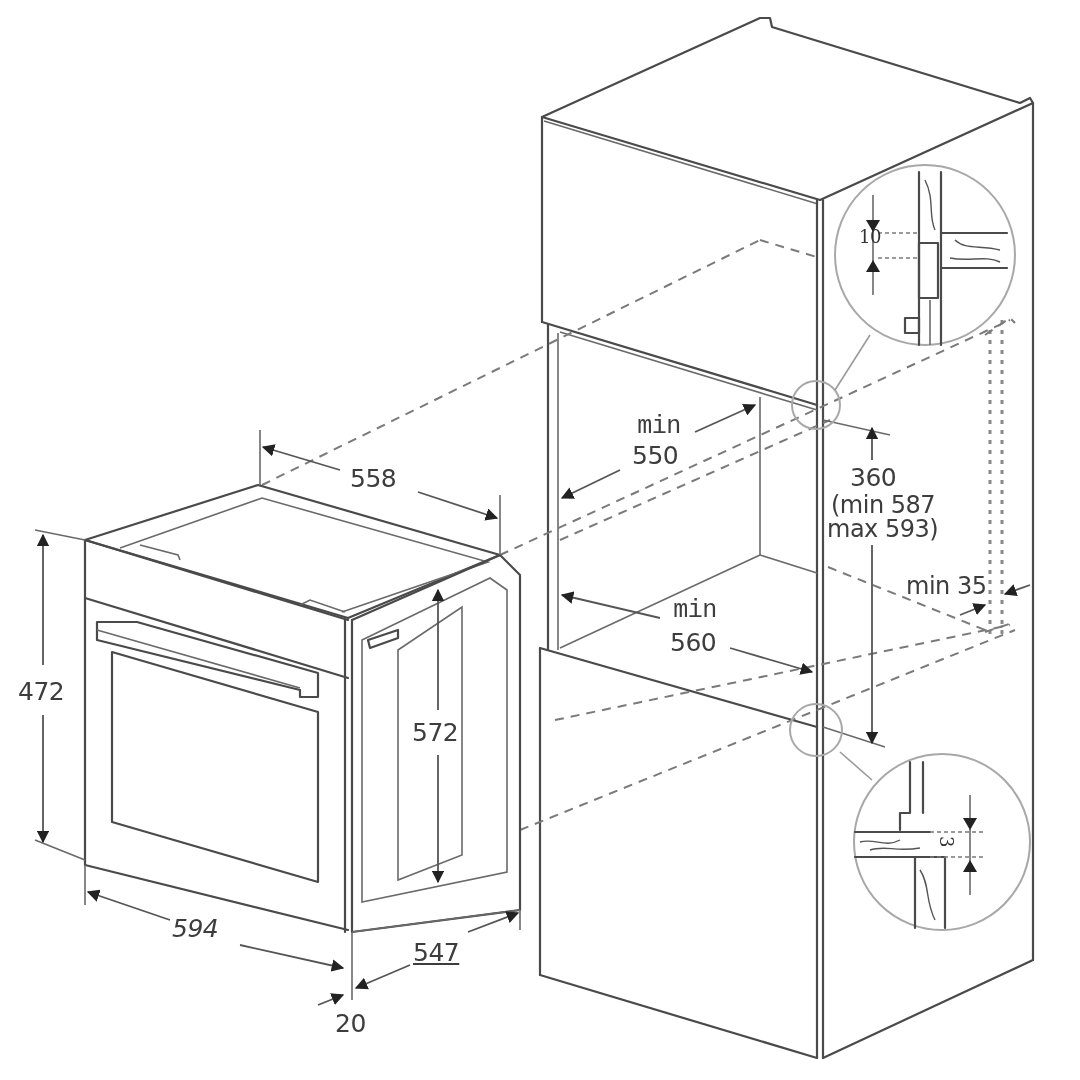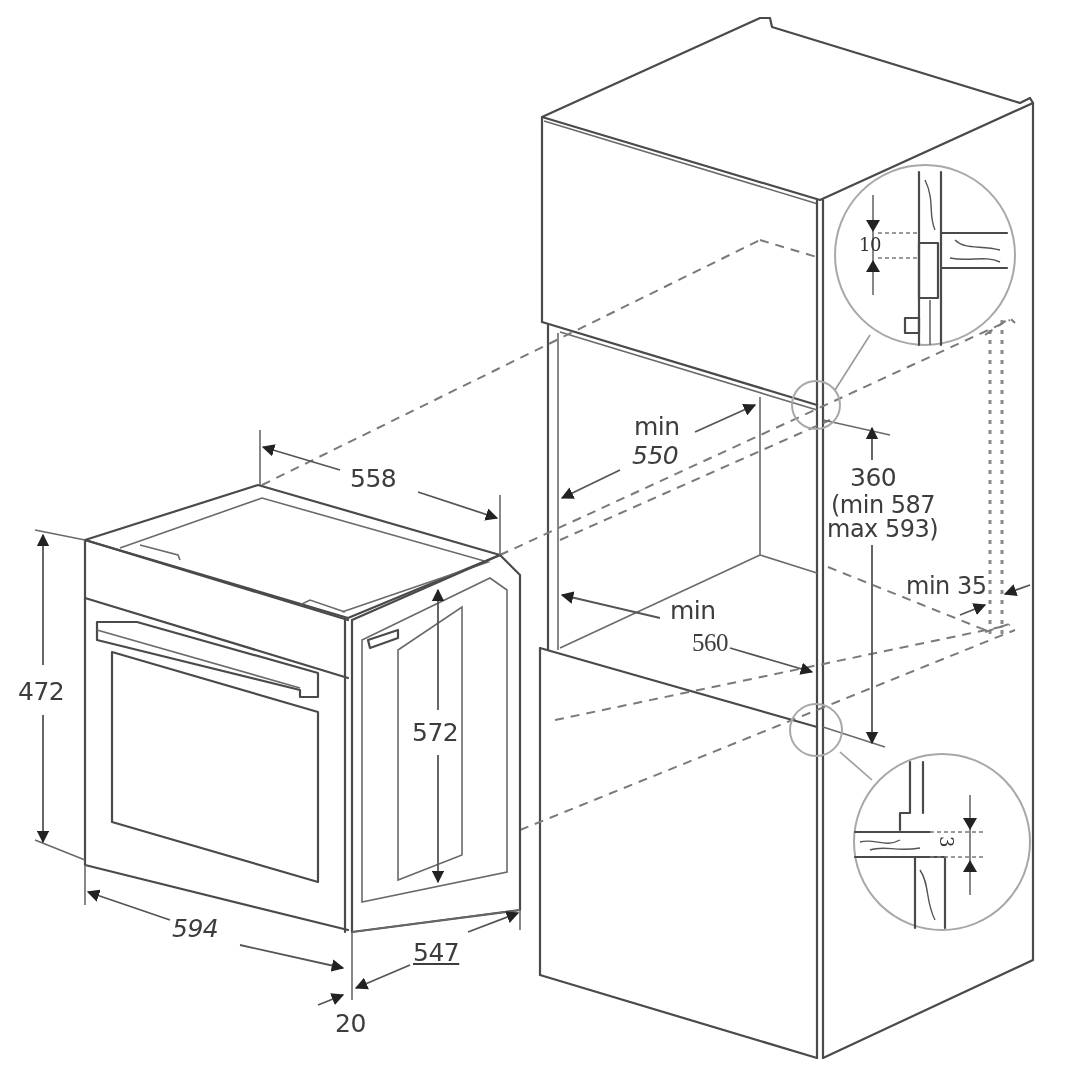--- a/index.html
+++ b/index.html
@@ -19,21 +19,21 @@
       position: absolute;
       font-family: "DejaVu Sans", sans-serif;
       color: #3d3d3d;
       font-size: 25px;
       line-height: 1;
       white-space: nowrap;
       letter-spacing: -0.5px;
     }
     .label.sm { font-size: 24px; }
     .label.serif { font-family: "DejaVu Serif", serif; font-size: 18px; color: #333; }
-    .label.center { text-align: left; }
+    .label.center { text-align: center; font-family: Liberation Mono, monospace; }
   </style>
 </head>
 <body>
 
 <div class="canvas">
   <svg width="1080" height="1080" viewBox="0 0 1080 1080">
     <defs>
       <marker id="ah" viewBox="0 0 10 10" refX="9" refY="5" markerWidth="7" markerHeight="7" orient="auto-start-reverse">
         <path d="M0,0 L10,5 L0,10 z" class="arrow"></path>
       </marker>
@@ -190,24 +190,24 @@
   </svg>
 
   <div class="label" style="left:18px; top:679px;">472</div>
   <div class="label" style="left:172px; top:916px;font-style:italic;">594</div>
   <div class="label" style="left:350px; top:466px;">558</div>
   <div class="label" style="left:412px; top:720px;">572</div>
   <div class="label" style="left:413px; top:940px;text-decoration:underline;">547</div>
   <div class="label" style="left:335px; top:1011px;">20</div>
 
   <div class="label center" style="left:634px; top:414px; width:50px;">min</div>
-  <div class="label" style="left:632px; top:443px;font-style:italic;">550</div>
+  <div class="label" style="left:632px; top:443px;">550</div>
   <div class="label center" style="left:670px; top:598px; width:50px;">min</div>
-  <div class="label" style="left:692px; top:630px;font-family:Liberation Serif, serif;">560</div>
+  <div class="label" style="left:670px; top:630px;">560</div>
 
   <div class="label" style="left:850px; top:465px;">360</div>
   <div class="label sm" style="left:831px; top:493px;">(min 587</div>
   <div class="label sm" style="left:827px; top:517px;">max 593)</div>
   <div class="label sm" style="left:898px; top:574px;margin-left:8px;">min 35</div>
 
-  <div class="label serif" style="left:859px; top:236px;text-align:center;">10</div>
+  <div class="label serif" style="left:859px; top:228px;text-align:center;">10</div>
   <div class="label serif" style="left:955px; top:836px; transform:rotate(90deg); transform-origin:left top;">3</div>
 </div>
 
 </body></html>

